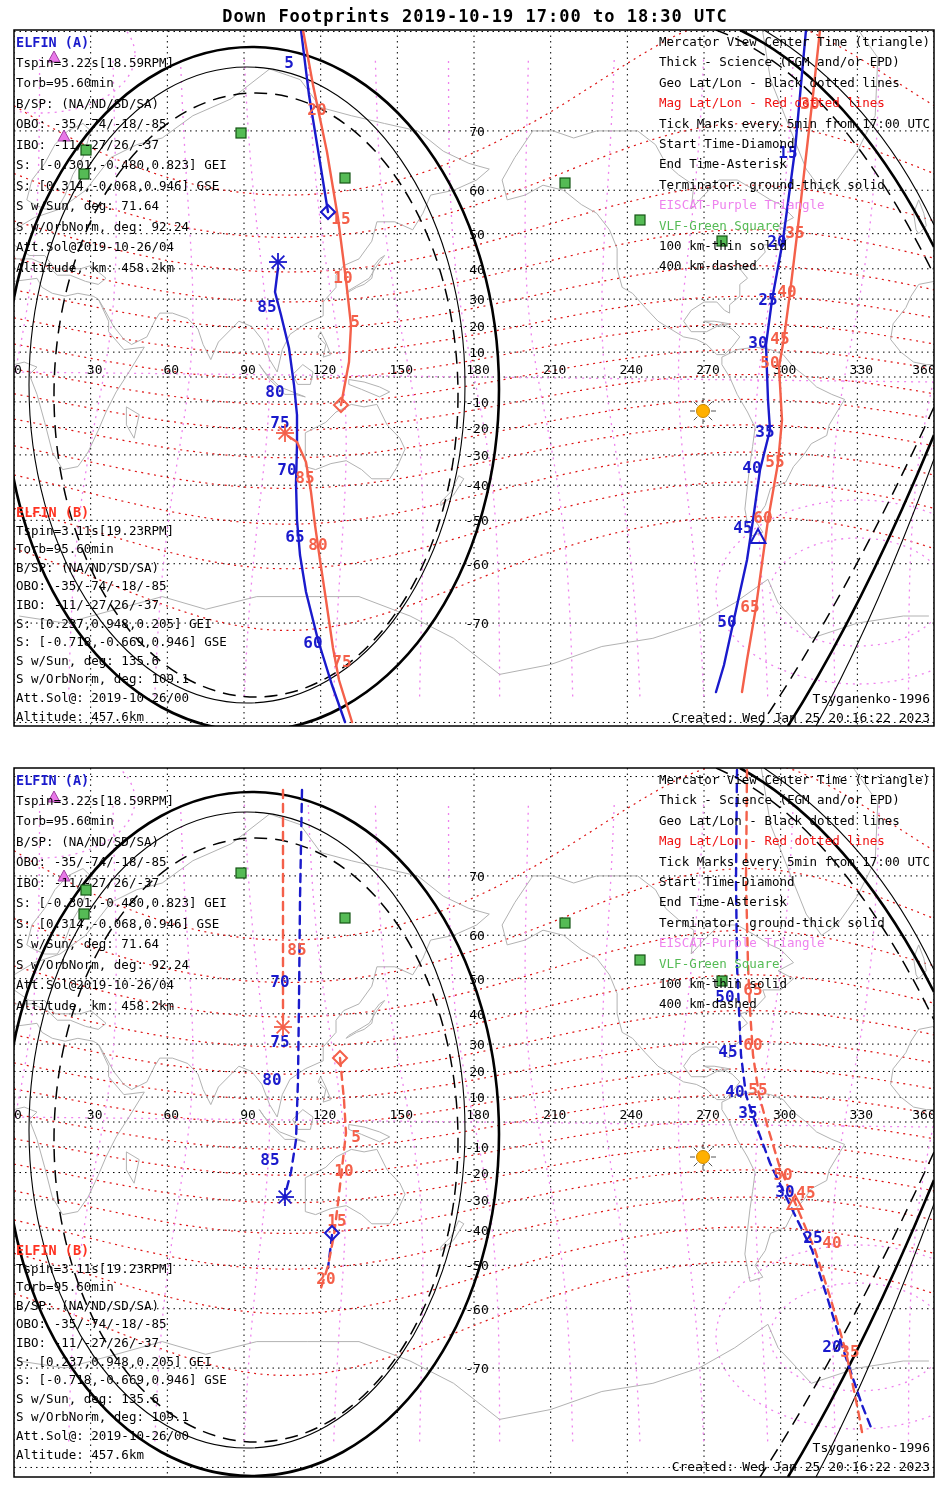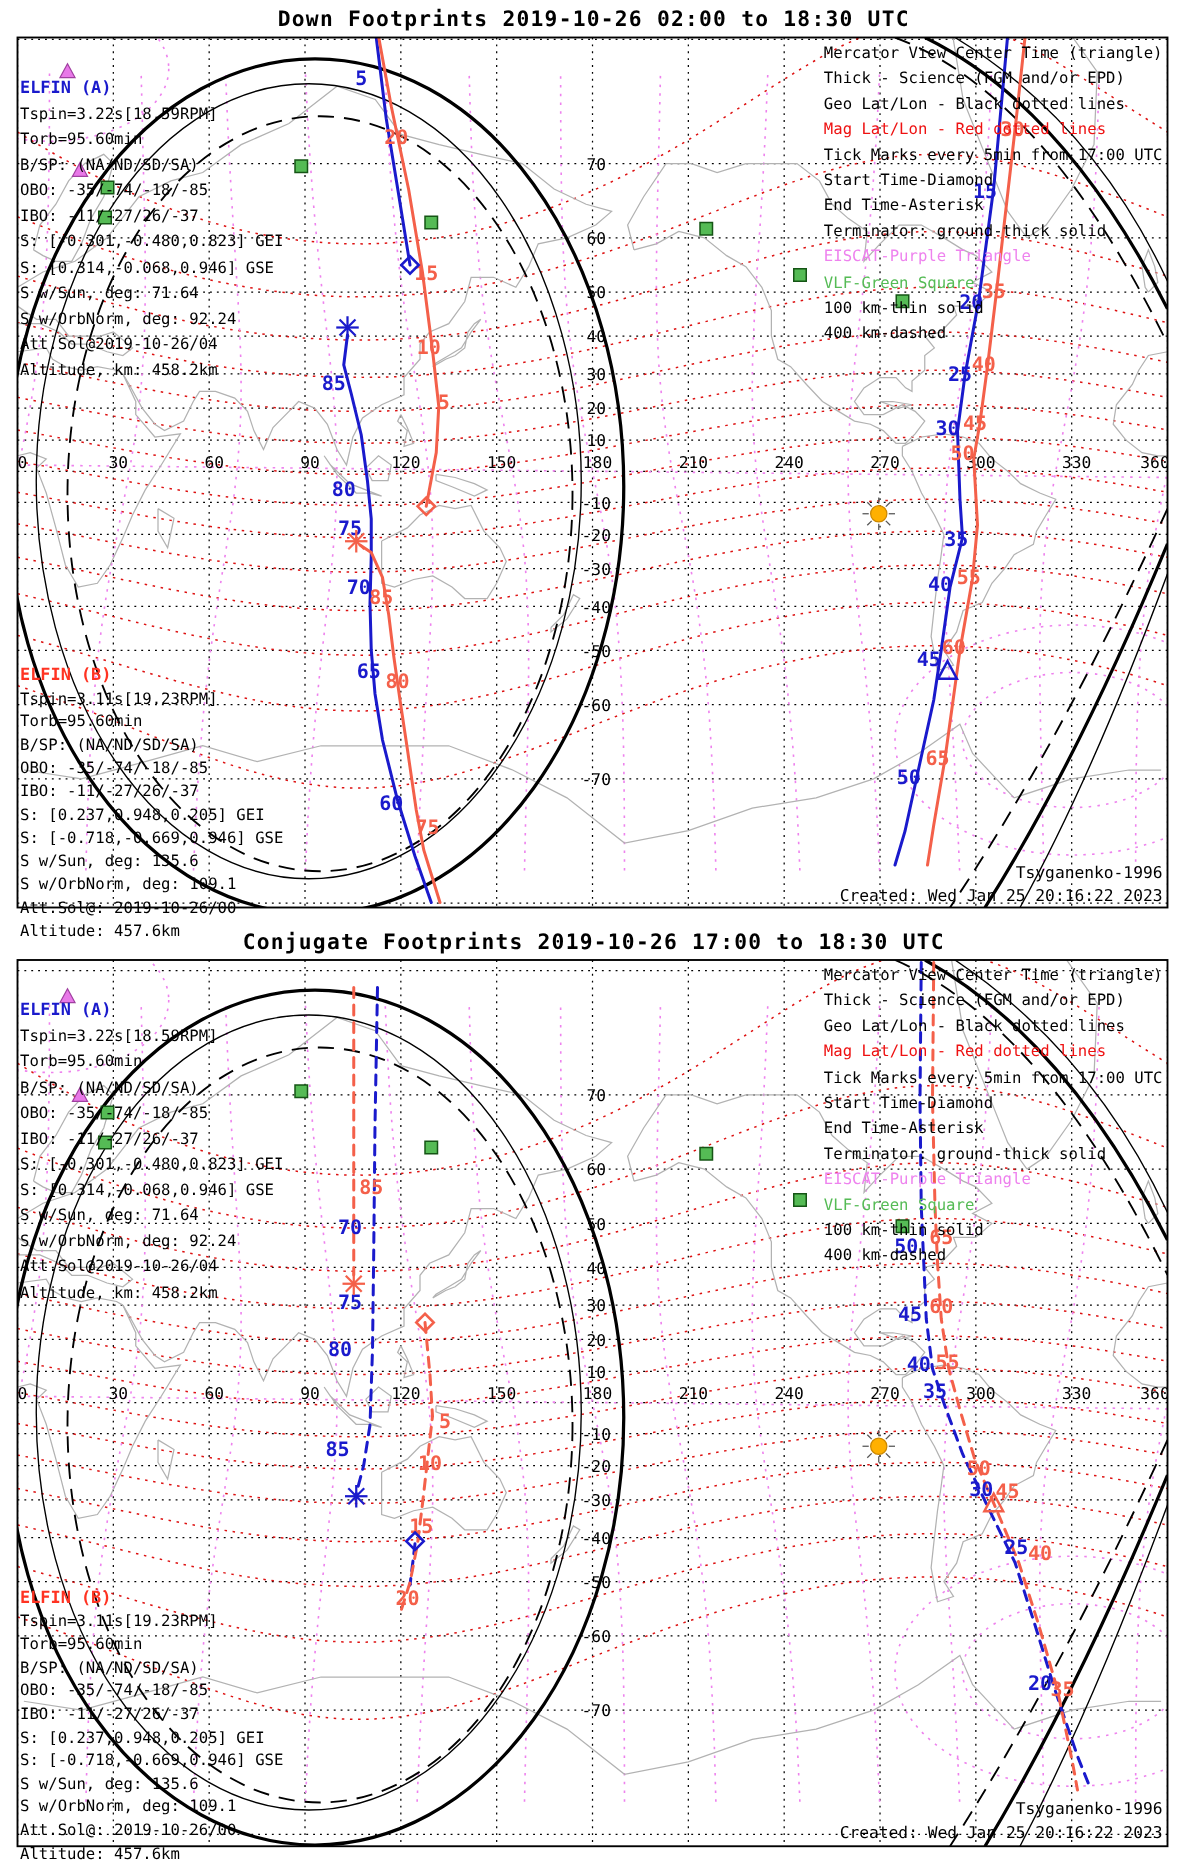--- a/index.html
+++ b/index.html
@@ -1,21 +1,21 @@
 <!DOCTYPE html>
 <html><head>
 <meta charset="utf-8">
 <style>
   html,body{margin:0;padding:0;background:#ffffff;}
   #stage{position:relative;width:950px;height:1500px;background:#ffffff;overflow:hidden;
          font-family:"DejaVu Sans Mono","Liberation Mono",monospace;}
   #mapsvg{position:absolute;left:0;top:0;}
   .ptitle{position:absolute;width:950px;text-align:center;font-size:17px;font-weight:bold;
           color:#000;letter-spacing:1px;}
-  .infoblock{position:absolute;font-size:12.5px;color:#000;white-space:pre;line-height:1;margin-top:28px;}
+  .infoblock{position:absolute;font-size:12.5px;color:#000;white-space:pre;line-height:1;}
   .infoblock .hd{font-weight:bold;font-size:13.5px;}
   .legendblock{position:absolute;font-size:12.5px;color:#000;white-space:pre;}
   .creditblock{position:absolute;text-align:right;font-size:13px;color:#000;white-space:pre;}
 </style>
 </head>
 <body>
 
 <div id="stage">
   <svg id="mapsvg" width="950" height="1500">
       <defs>
@@ -382,22 +382,21 @@
         <line x1="697.3431457505076" y1="1162.6568542494924" x2="693.8076118445749" y2="1166.192388155425" stroke="#555" stroke-width="1"></line>
         <line x1="695" y1="1157" x2="690" y2="1157" stroke="#555" stroke-width="1"></line>
         <line x1="697.3431457505076" y1="1151.3431457505076" x2="693.8076118445749" y2="1147.807611844575" stroke="#555" stroke-width="1"></line>
         <line x1="703" y1="1149" x2="703" y2="1144" stroke="#555" stroke-width="1"></line>
         <line x1="708.6568542494924" y1="1151.3431457505076" x2="712.1923881554251" y2="1147.807611844575" stroke="#555" stroke-width="1"></line>
         <circle cx="703" cy="1157" r="6.5" fill="#ffb000" stroke="#cc8800" stroke-width="1"></circle>
       </g>
       <rect x="14" y="768" width="920" height="709" fill="none" stroke="#000" stroke-width="1.5"></rect>
     </svg>
 
-  <div class="ptitle" id="title0" style="top: 6px;">Down Footprints 2019-10-26 02:00 to 18:30 UTC</div>
-  <div class="ptitle" id="title1" style="top: 744px;">Conjugate Footprints 2019-10-26 17:00 to 18:30 UTC</div>
+  <div class="ptitle" id="title0" style="top: 6px;">Down Footprints 2019-10-19 17:00 to 18:30 UTC</div>
 
   <div id="overlays">
       <div class="infoblock" style="left: 16px; top: 36px;"><div class="hd" style="color: rgb(26, 26, 204); height: 20.5px;">ELFIN (A)</div><div style="height: 20.5px;">Tspin=3.22s[18.59RPM]</div><div style="height: 20.5px;">Torb=95.60min</div><div style="height: 20.5px;">B/SP: (NA/ND/SD/SA)</div><div style="height: 20.5px;">OBO: -35/-74/-18/-85</div><div style="height: 20.5px;">IBO: -11/-27/26/-37</div><div style="height: 20.5px;">S: [-0.301,-0.480,0.823] GEI</div><div style="height: 20.5px;">S: [0.314,-0.068,0.946] GSE</div><div style="height: 20.5px;">S w/Sun, deg: 71.64</div><div style="height: 20.5px;">S w/OrbNorm, deg: 92.24</div><div style="height: 20.5px;">Att.Sol@2019-10-26/04</div><div style="height: 20.5px;">Altitude, km: 458.2km</div></div>
       <div class="infoblock" style="left: 16px; top: 506px;"><div class="hd" style="color: rgb(255, 51, 34); height: 18.6px;">ELFIN (B)</div><div style="height: 18.6px;">Tspin=3.11s[19.23RPM]</div><div style="height: 18.6px;">Torb=95.60min</div><div style="height: 18.6px;">B/SP: (NA/ND/SD/SA)</div><div style="height: 18.6px;">OBO: -35/-74/-18/-85</div><div style="height: 18.6px;">IBO: -11/-27/26/-37</div><div style="height: 18.6px;">S: [0.237,0.948,0.205] GEI</div><div style="height: 18.6px;">S: [-0.718,-0.669,0.946] GSE</div><div style="height: 18.6px;">S w/Sun, deg: 135.6</div><div style="height: 18.6px;">S w/OrbNorm, deg: 109.1</div><div style="height: 18.6px;">Att.Sol@: 2019-10-26/00</div><div style="height: 18.6px;">Altitude: 457.6km</div></div>
       <div class="legendblock" style="right: 20px; top: 34px;"><div style="color: rgb(0, 0, 0); height: 20.4px;">Mercator View Center Time (triangle)</div><div style="color: rgb(0, 0, 0); height: 20.4px;">Thick - Science (FGM and/or EPD)</div><div style="color: rgb(0, 0, 0); height: 20.4px;">Geo Lat/Lon - Black dotted lines</div><div style="color: rgb(238, 17, 17); height: 20.4px;">Mag Lat/Lon - Red dotted lines</div><div style="color: rgb(0, 0, 0); height: 20.4px;">Tick Marks every 5min from 17:00 UTC</div><div style="color: rgb(0, 0, 0); height: 20.4px;">Start Time-Diamond</div><div style="color: rgb(0, 0, 0); height: 20.4px;">End Time-Asterisk</div><div style="color: rgb(0, 0, 0); height: 20.4px;">Terminator: ground-thick solid</div><div style="color: rgb(238, 130, 238); height: 20.4px;">EISCAT-Purple Triangle</div><div style="color: rgb(85, 187, 85); height: 20.4px;">VLF-Green Square</div><div style="color: rgb(0, 0, 0); height: 20.4px;">100 km-thin solid</div><div style="color: rgb(0, 0, 0); height: 20.4px;">400 km-dashed</div></div>
       <div class="creditblock" style="right: 20px; top: 691px;"><div style="height: 19px;">Tsyganenko-1996</div><div style="height: 19px;">Created: Wed Jan 25 20:16:22 2023</div></div>
       <div class="infoblock" style="left: 16px; top: 774px;"><div class="hd" style="color: rgb(26, 26, 204); height: 20.5px;">ELFIN (A)</div><div style="height: 20.5px;">Tspin=3.22s[18.59RPM]</div><div style="height: 20.5px;">Torb=95.60min</div><div style="height: 20.5px;">B/SP: (NA/ND/SD/SA)</div><div style="height: 20.5px;">OBO: -35/-74/-18/-85</div><div style="height: 20.5px;">IBO: -11/-27/26/-37</div><div style="height: 20.5px;">S: [-0.301,-0.480,0.823] GEI</div><div style="height: 20.5px;">S: [0.314,-0.068,0.946] GSE</div><div style="height: 20.5px;">S w/Sun, deg: 71.64</div><div style="height: 20.5px;">S w/OrbNorm, deg: 92.24</div><div style="height: 20.5px;">Att.Sol@2019-10-26/04</div><div style="height: 20.5px;">Altitude, km: 458.2km</div></div>
       <div class="infoblock" style="left: 16px; top: 1244px;"><div class="hd" style="color: rgb(255, 51, 34); height: 18.6px;">ELFIN (B)</div><div style="height: 18.6px;">Tspin=3.11s[19.23RPM]</div><div style="height: 18.6px;">Torb=95.60min</div><div style="height: 18.6px;">B/SP: (NA/ND/SD/SA)</div><div style="height: 18.6px;">OBO: -35/-74/-18/-85</div><div style="height: 18.6px;">IBO: -11/-27/26/-37</div><div style="height: 18.6px;">S: [0.237,0.948,0.205] GEI</div><div style="height: 18.6px;">S: [-0.718,-0.669,0.946] GSE</div><div style="height: 18.6px;">S w/Sun, deg: 135.6</div><div style="height: 18.6px;">S w/OrbNorm, deg: 109.1</div><div style="height: 18.6px;">Att.Sol@: 2019-10-26/00</div><div style="height: 18.6px;">Altitude: 457.6km</div></div>
       <div class="legendblock" style="right: 20px; top: 772px;"><div style="color: rgb(0, 0, 0); height: 20.4px;">Mercator View Center Time (triangle)</div><div style="color: rgb(0, 0, 0); height: 20.4px;">Thick - Science (FGM and/or EPD)</div><div style="color: rgb(0, 0, 0); height: 20.4px;">Geo Lat/Lon - Black dotted lines</div><div style="color: rgb(238, 17, 17); height: 20.4px;">Mag Lat/Lon - Red dotted lines</div><div style="color: rgb(0, 0, 0); height: 20.4px;">Tick Marks every 5min from 17:00 UTC</div><div style="color: rgb(0, 0, 0); height: 20.4px;">Start Time-Diamond</div><div style="color: rgb(0, 0, 0); height: 20.4px;">End Time-Asterisk</div><div style="color: rgb(0, 0, 0); height: 20.4px;">Terminator: ground-thick solid</div><div style="color: rgb(238, 130, 238); height: 20.4px;">EISCAT-Purple Triangle</div><div style="color: rgb(85, 187, 85); height: 20.4px;">VLF-Green Square</div><div style="color: rgb(0, 0, 0); height: 20.4px;">100 km-thin solid</div><div style="color: rgb(0, 0, 0); height: 20.4px;">400 km-dashed</div></div>
       <div class="creditblock" style="right: 20px; top: 1440px;"><div style="height: 19px;">Tsyganenko-1996</div><div style="height: 19px;">Created: Wed Jan 25 20:16:22 2023</div></div>

